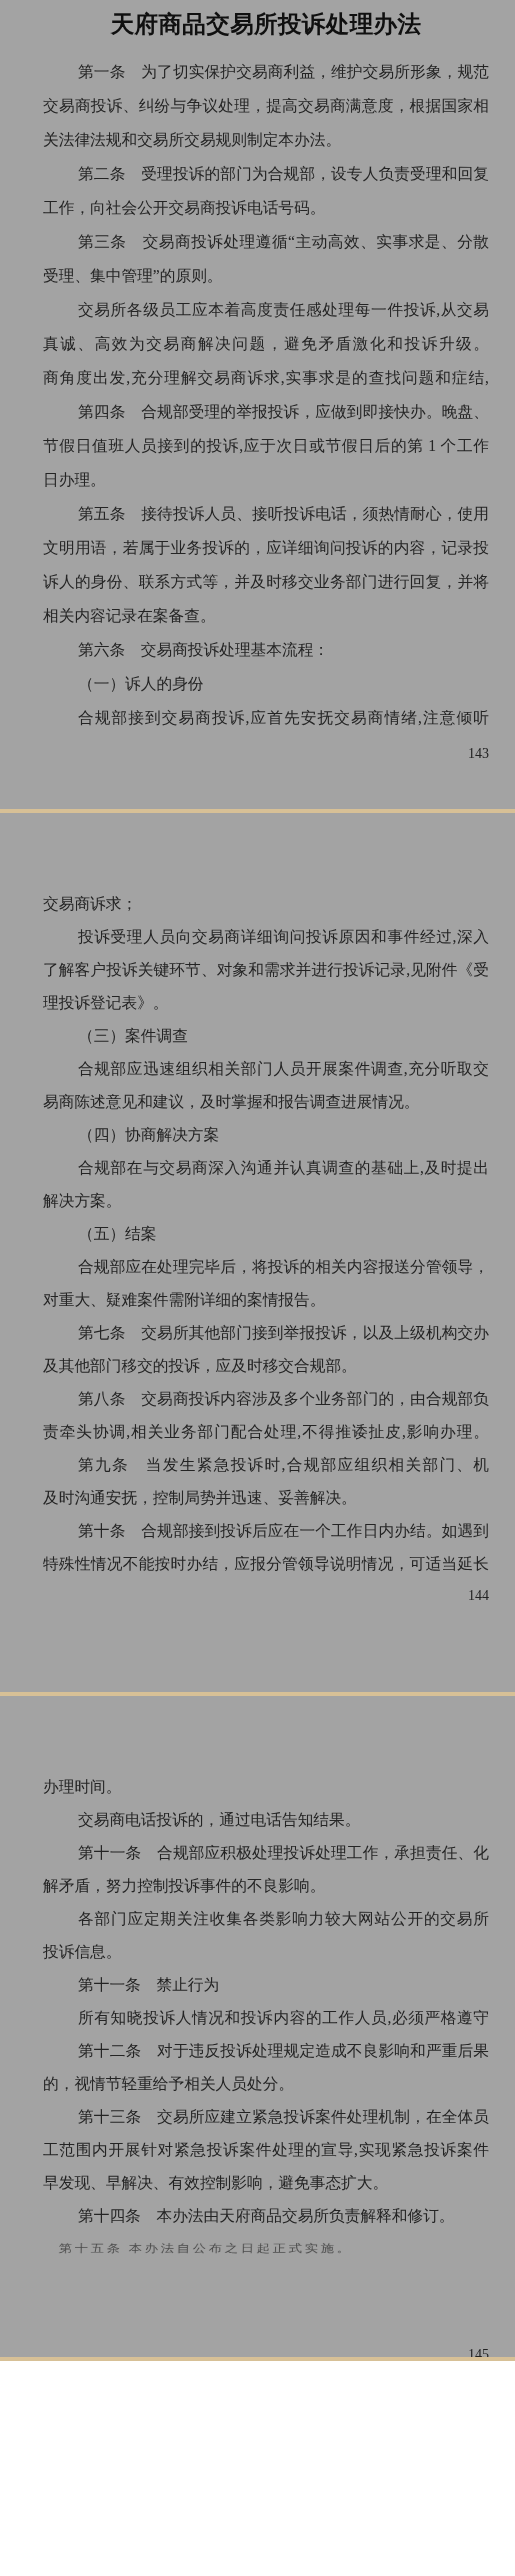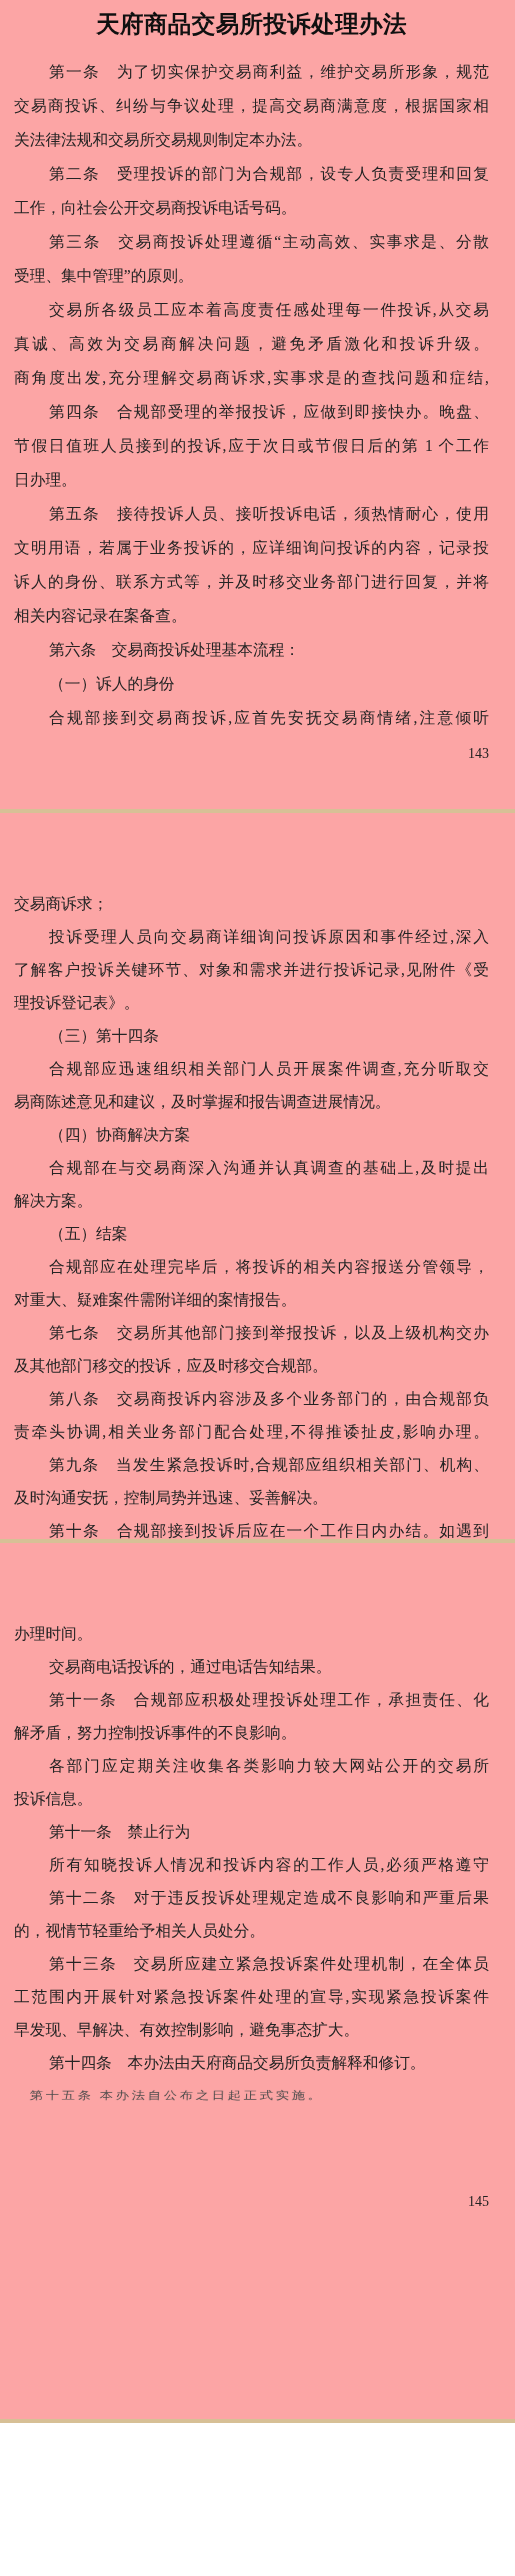--- a/index.html
+++ b/index.html
@@ -6,27 +6,27 @@
   body{
     width:515px;
     background:#ffffff;
     font-family:"Liberation Serif","DejaVu Serif",serif;
     color:#242424;
   }
   .document{width:515px;}
   .page{
     box-sizing:border-box;
     overflow:hidden;
-    background:#fca5a5;
-    padding-left:14px;
+    background:#a3a3a3;
+    padding-left:43px;
     padding-right:26px;
   }
   .page-1{height:809px;padding-top:6.3px;}
-  .page-2{height:726px;padding-top:74px;}
-  .page-3{height:876px;padding-top:74px;}
+  .page-2{height:879px;padding-top:74px;}
+  .page-3{height:661px;padding-top:74px;}
   .doc-title{
     margin:3.1px 0 15.7px 0;
     text-align:center;
     font-family:"Liberation Sans","DejaVu Sans",sans-serif;
     font-weight:700;
     font-size:23.5px;
     line-height:30px;
     color:#101010;
     letter-spacing:0.4px;
   }
@@ -122,21 +122,21 @@
 
         <div class="line">交易商诉求；</div>
 
 
         <div class="line indent fill">投诉受理人员向交易商详细询问投诉原因和事件经过,深入</div>
 
         <div class="line fill">了解客户投诉关键环节、对象和需求并进行投诉记录,见附件《受</div>
 
         <div class="line">理投诉登记表》。</div>
 
-        <div class="line indent">（三）第十四条</div>
+        <div class="line indent">（三）案件调查</div>
 
         <div class="line indent fill">合规部应迅速组织相关部门人员开展案件调查,充分听取交</div>
 
         <div class="line">易商陈述意见和建议，及时掌握和报告调查进展情况。</div>
 
         <div class="line indent">（四）协商解决方案</div>
 
         <div class="line indent fill">合规部在与交易商深入沟通并认真调查的基础上,及时提出</div>
 
         <div class="line">解决方案。</div>

